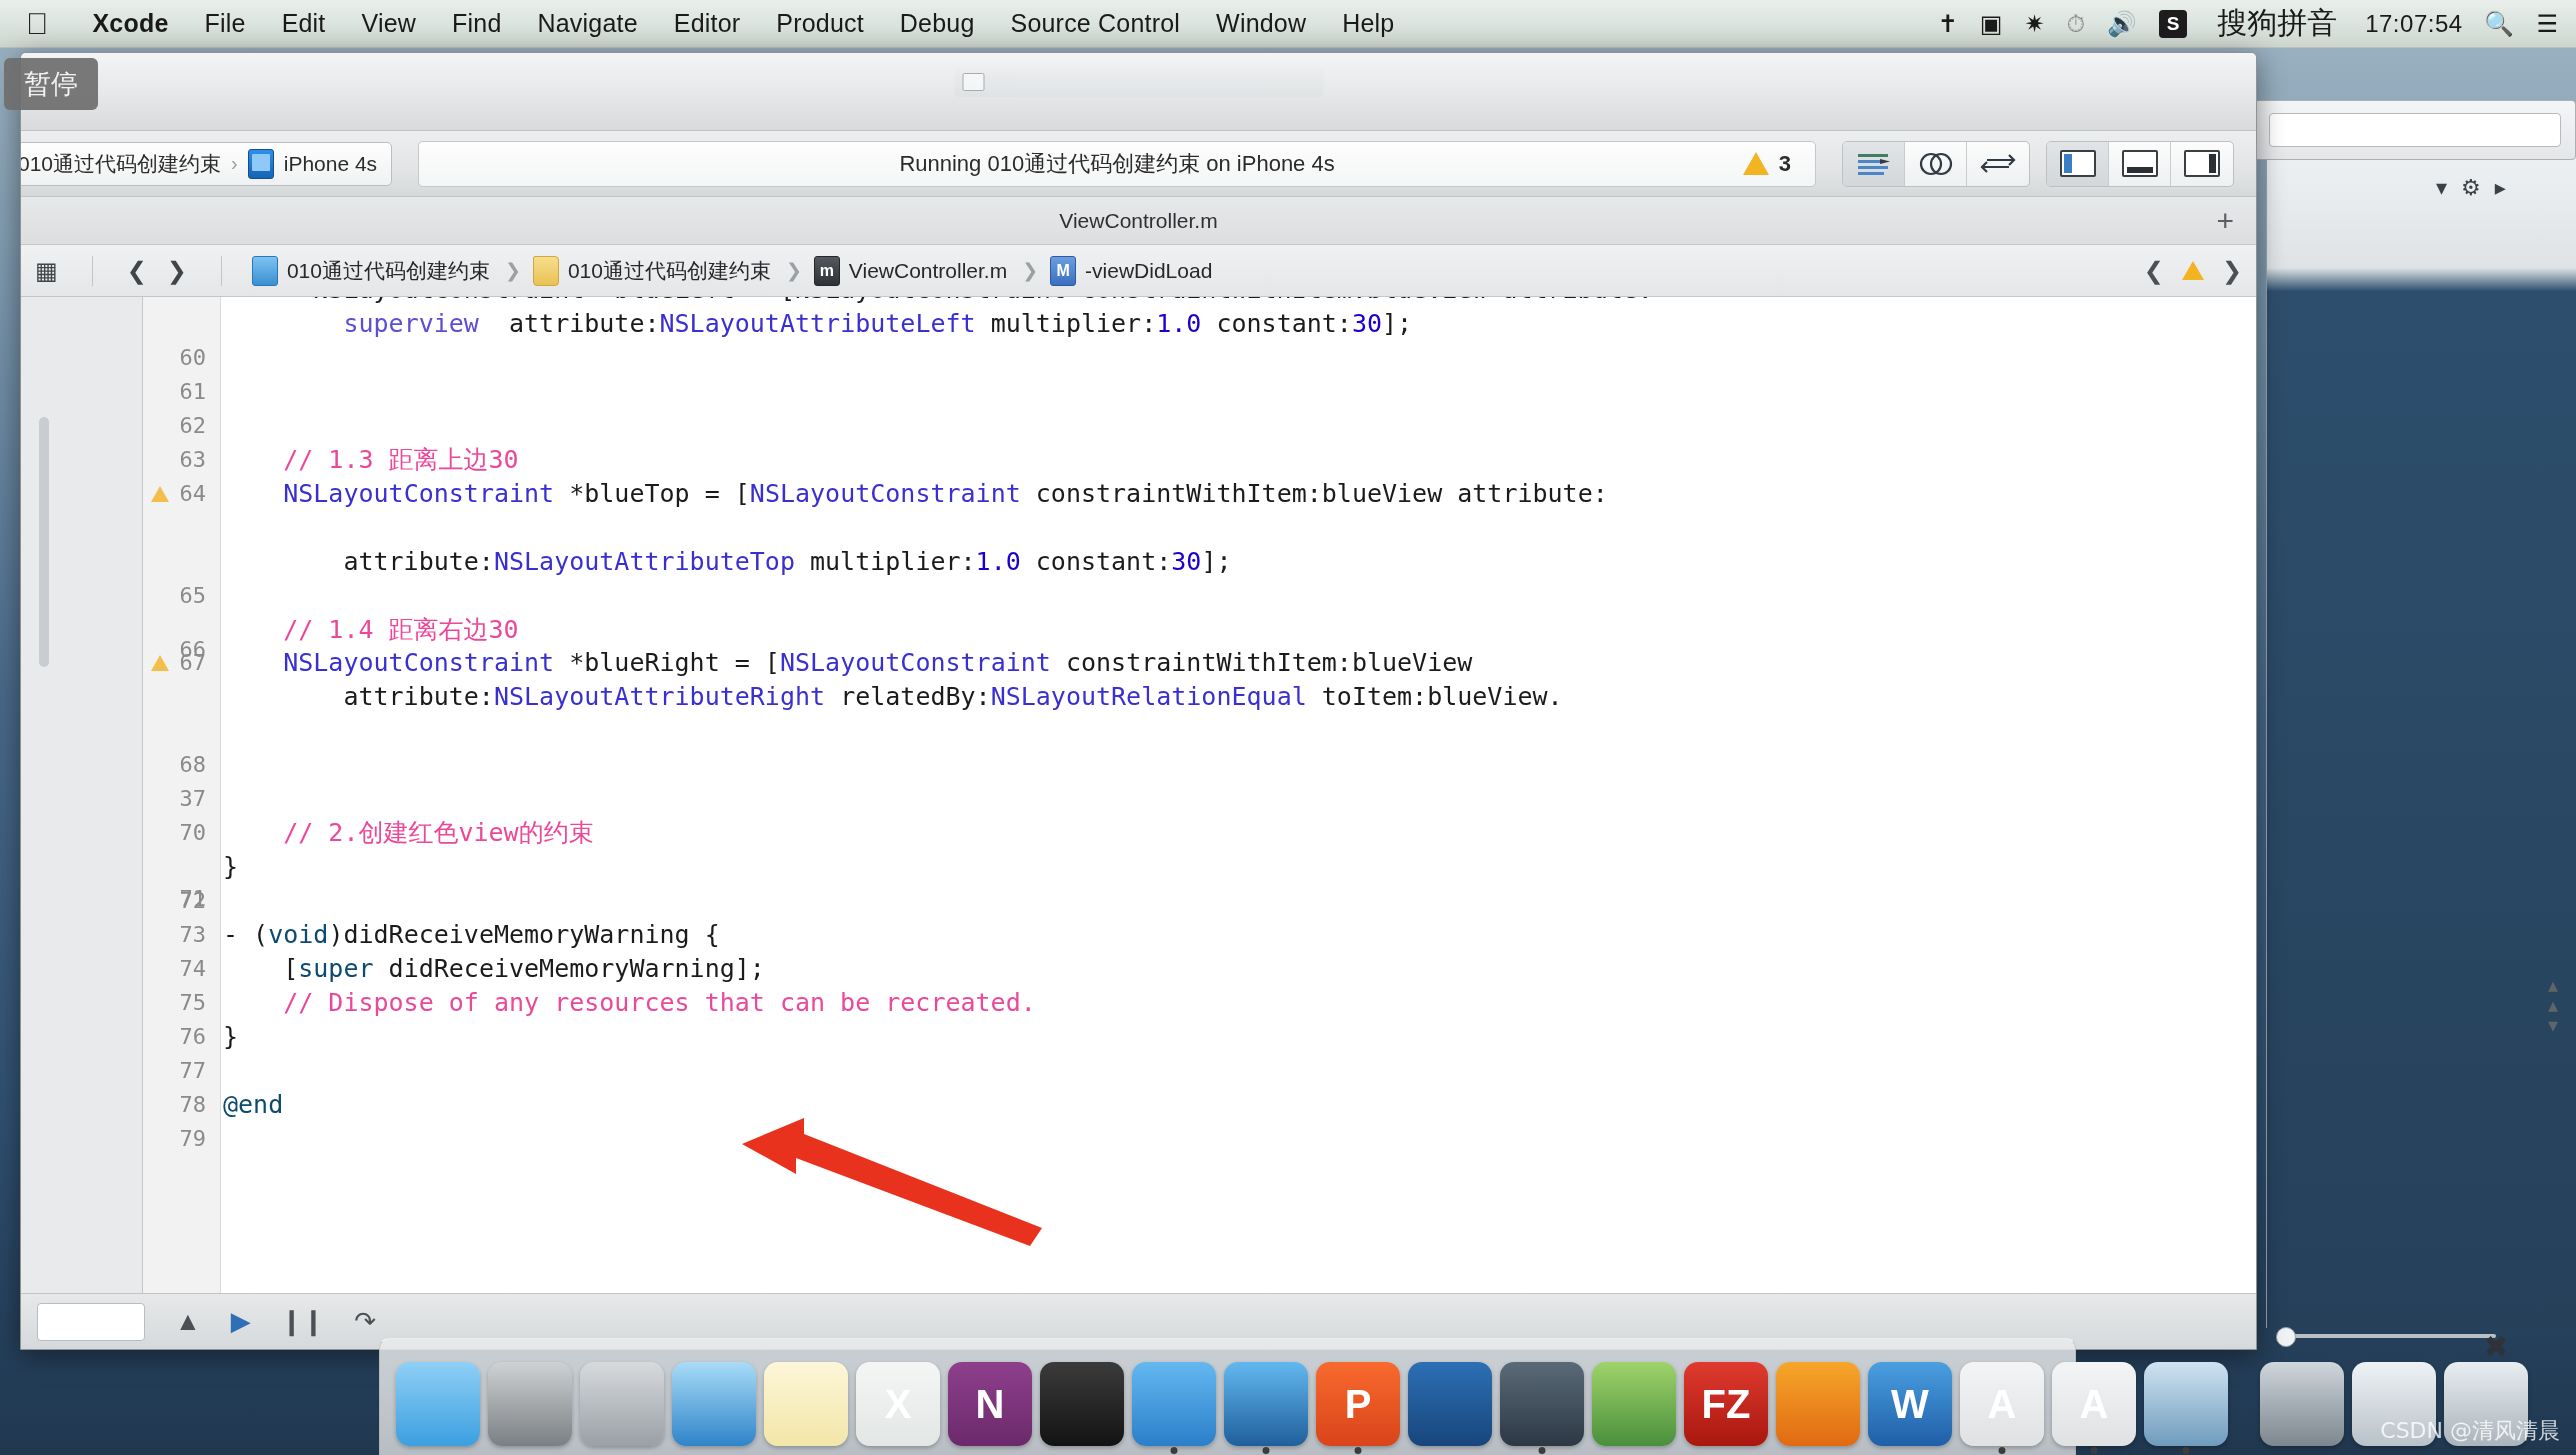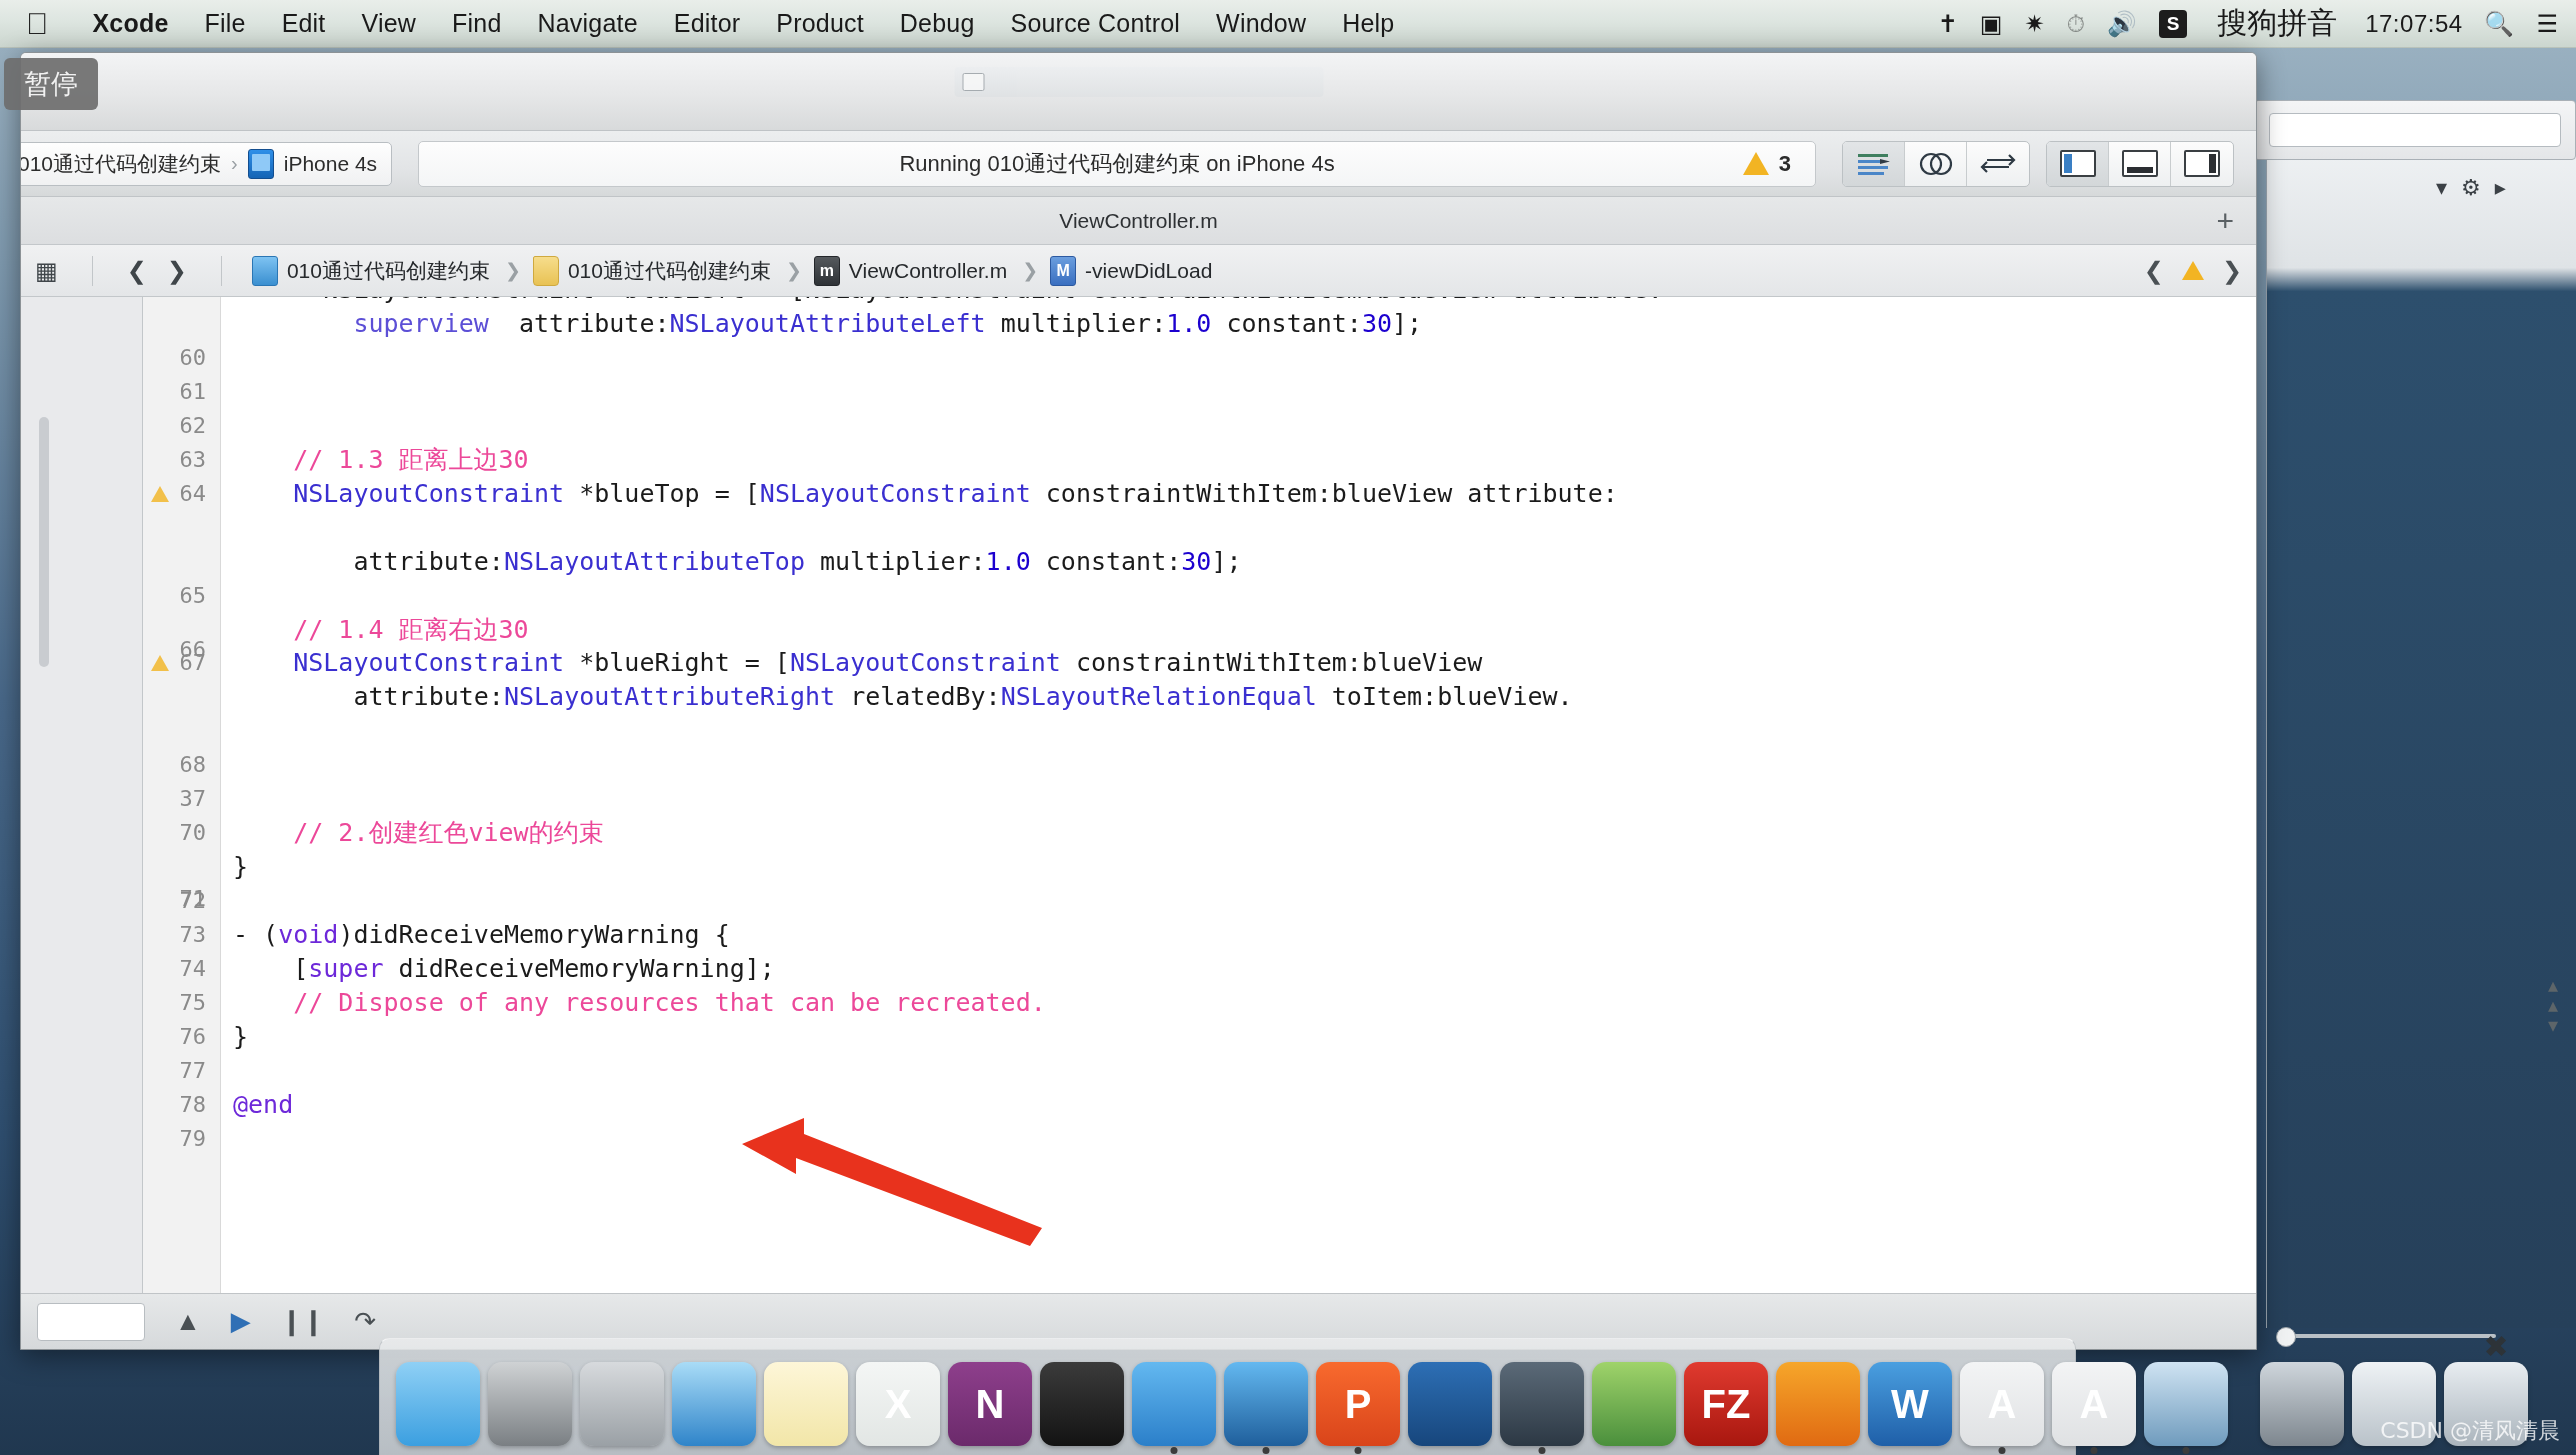--- a/index.html
+++ b/index.html
@@ -185,40 +185,40 @@
   
   .editor {
     position: absolute; left: 122px; top: 244px; right: 0; bottom: 56px;
     background: #ffffff; overflow: hidden;
   }
   .gutter {
     position: absolute; left: 0; top: 0; width: 78px; height: 100%;
     background: #f2f2f2; border-right: 1px solid #d9d9d9;
   }
   .code-area {
-    position: absolute; left: 90px; top: 0; right: 0; height: 100%;
+    position: absolute; left: 80px; top: 0; right: 0; height: 100%;
     font-family: "DejaVu Sans Mono", "Liberation Mono", monospace;
     font-size: 25px; line-height: 34px;
     color: #1b1b1b; padding-top: 0;
   }
   .ln {
     position: absolute; right: 14px; width: 60px; text-align: right;
     font-family: "DejaVu Sans Mono", "Liberation Mono", monospace;
     font-size: 22px; color: #8a8a8a; line-height: 34px;
   }
   .wmark {
     position: absolute; left: 8px; width: 0; height: 0;
     border-left: 9px solid transparent; border-right: 9px solid transparent;
     border-bottom: 16px solid #f2c04a;
   }
   .cline { position: absolute; left: 0; white-space: pre; }
   
   .c-cmt  { color: #ec4899; }
   .c-type { color: #3a2fd0; }
-  .c-kw   { color: #6d28d9; }
+  .c-kw   { color: #0c4a6e; }
   .c-num  { color: #1c00cf; }
   .c-prop { color: #5c4fd6; }
   .c-plain{ color: #1b1b1b; }
 
   
   .arrow-svg { position: absolute; left: 599px; top: 819px; pointer-events: none; }
 
   
   .debugbar {
     position: absolute; left: 0; bottom: 0; width: 100%; height: 56px;

